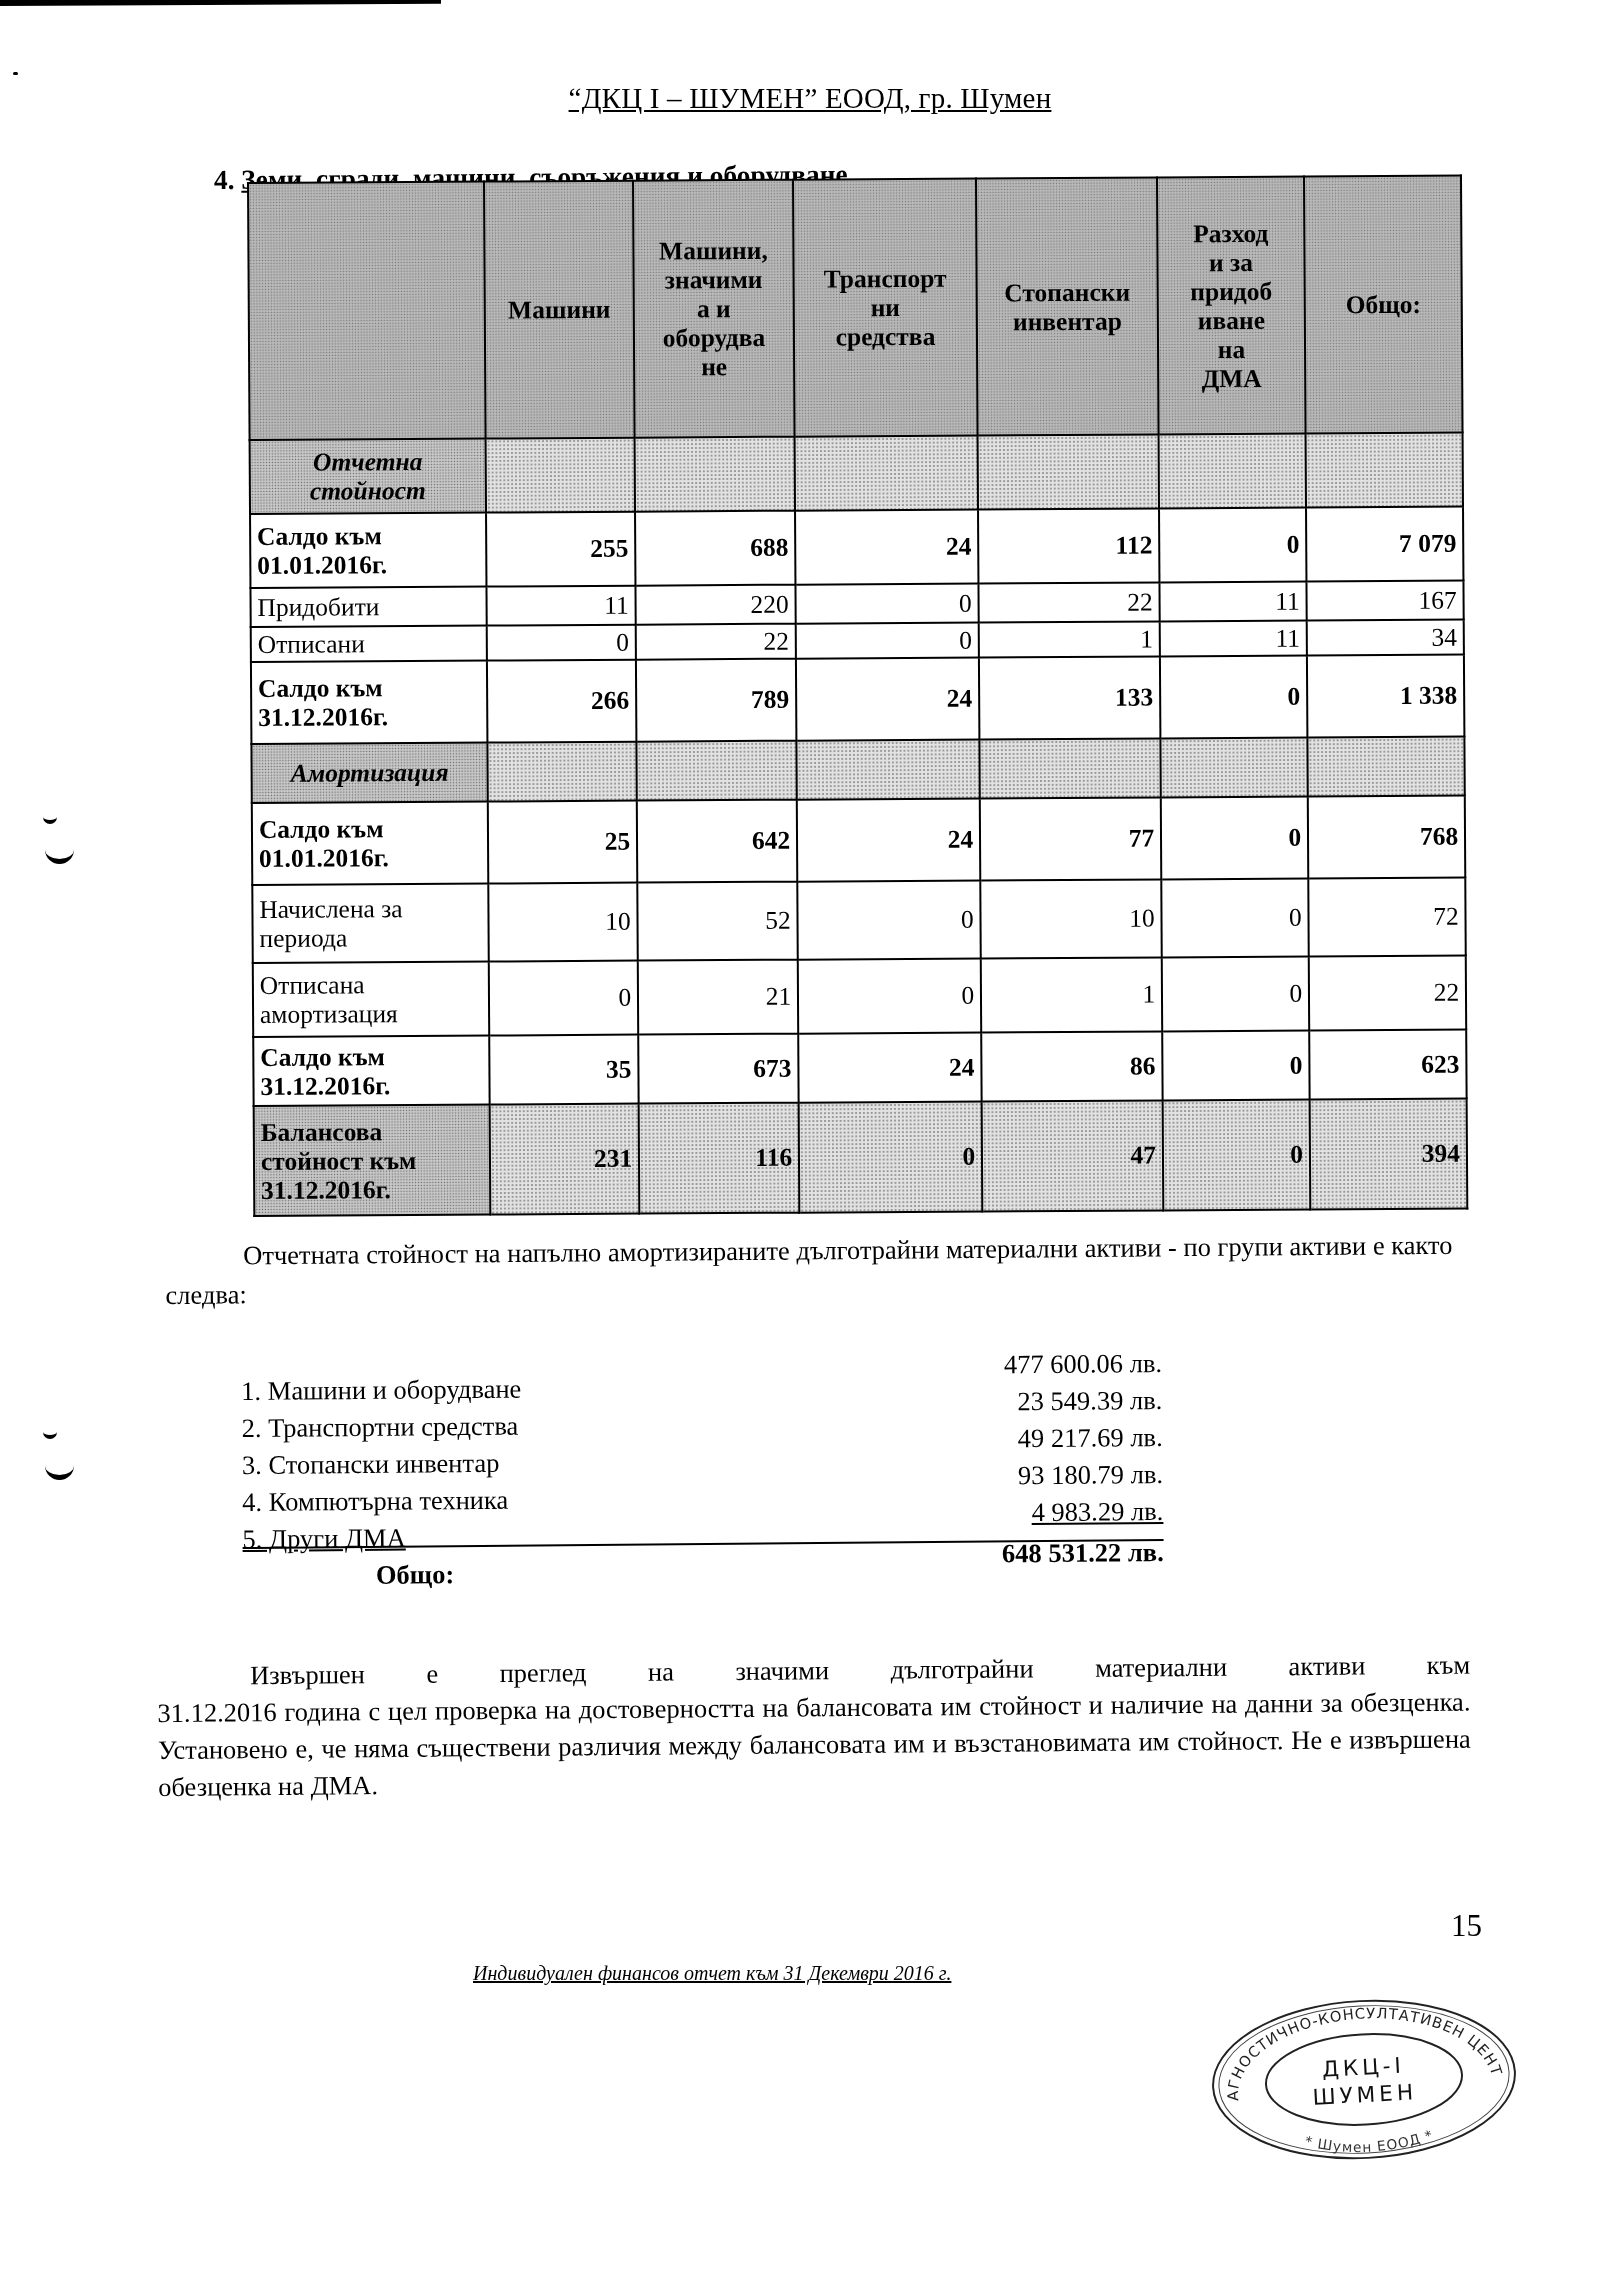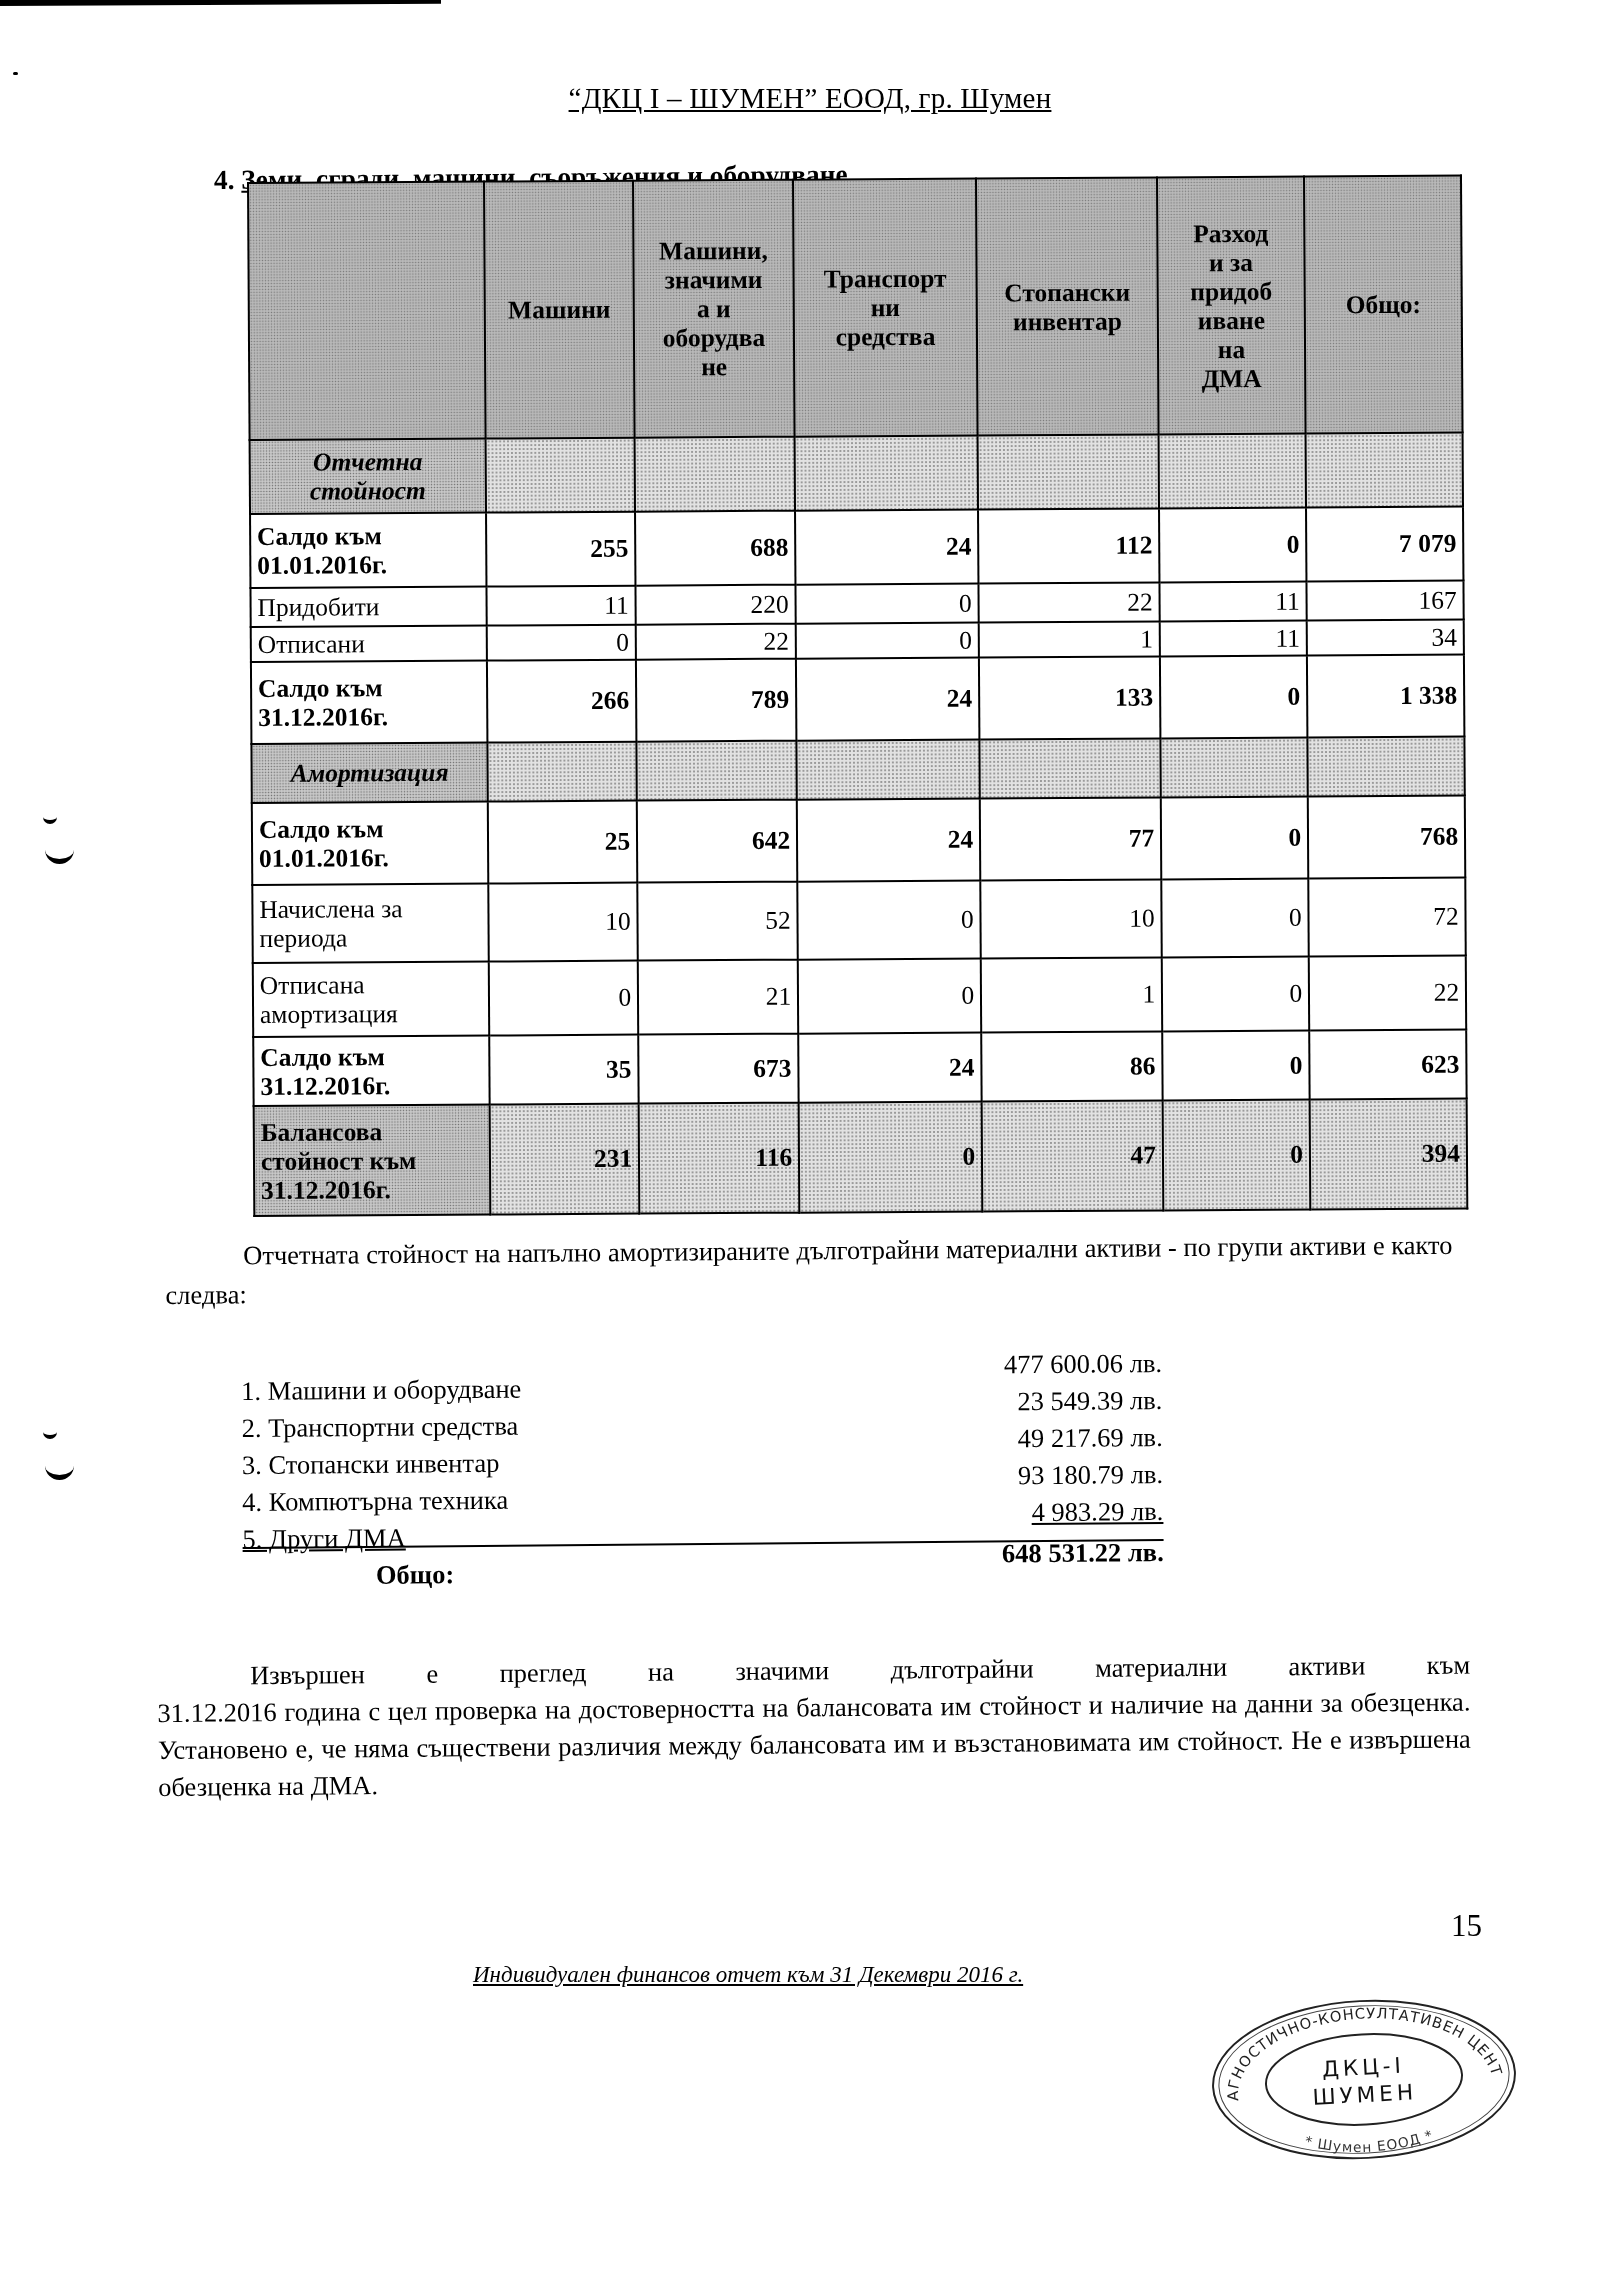--- a/index.html
+++ b/index.html
@@ -56,21 +56,21 @@
   .list-row.last { border-bottom: 2px solid #000; }
   .list-row.last .name { text-decoration: underline; }
   .list-row.last .amt { text-decoration: underline; }
   .total-row { position: relative; height: 39px; font-weight: bold; }
   .total-row .name { position: absolute; left: 133px; top: 11.8px; }
   .total-row .amt { position: absolute; right: 0; top: -3.9px; }
 
   .para2 { position: absolute; left: 157px; top: 1658px; width: 1313px; font-size: 26.5px; line-height: 37px; text-align: justify; transform: rotate(-0.5deg); transform-origin: left top; }
   .para2 .first { text-align-last: justify; padding-left: 93px; display: block; }
 
-  .footer { position: absolute; left: 473px; top: 1962px; font-size: 23px; font-style: italic; text-decoration: underline; }
+  .footer { position: absolute; left: 473px; top: 1962px; font-size: 20px; font-style: italic; text-decoration: underline; }
   .pagenum { position: absolute; left: 1451px; top: 1908px; font-size: 31px; }
 
   .stamp { position: absolute; left: 1208px; top: 1996px; width: 312px; height: 167px; transform: rotate(-3deg); }
 </style>
 </head>
 <body>
 
 <div class="scan-edge"></div>
 <div class="speck"></div>
 <div class="punch small" style="left:43px; top:810px;"></div>

